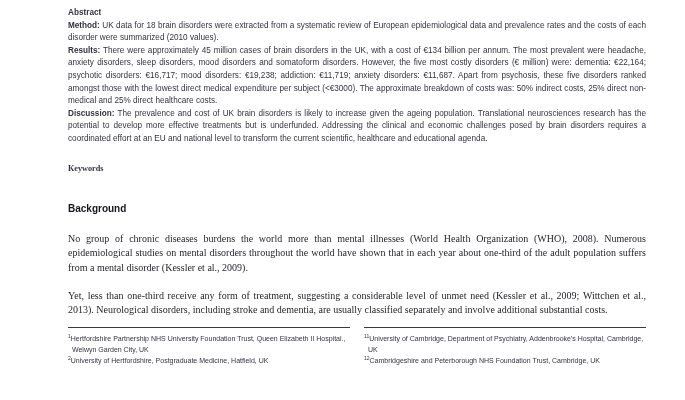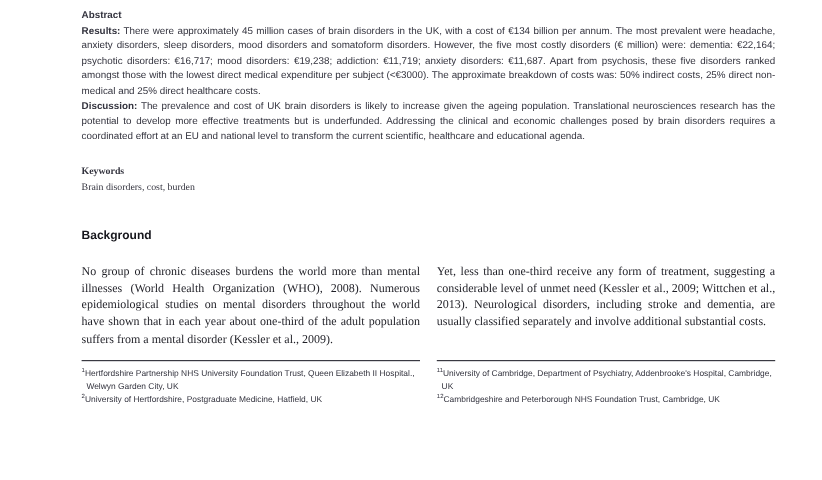--- a/index.html
+++ b/index.html
@@ -32,20 +32,21 @@
   .keywords-block p { margin:0; }
   
   .section-heading {
     margin-top:26px;
     font-size:10px; font-weight:bold; color:#16161c;
     line-height:16px;
   }
   .columns {
     display:flex; gap:14px;
     margin-top:15px;
+    flex-direction:column;
   }
   .col { flex:1; }
   .body-text {
     font-family:"Liberation Serif", serif;
     font-size:10px; line-height:14.3px;
     color:#1f1f26;
     text-align:justify;
     margin:0;
   }
   
@@ -67,27 +68,27 @@
   sup { font-size:5px; vertical-align:super; line-height:0; }
 </style>
 </head>
 <body>
 
 <div class="page">
   <div class="content">
 
     <div class="abstract">
       <p class="abstract-heading">Abstract</p>
+      <p><span class="lbl">Method:</span> <span>UK data for 18 brain disorders were extracted from a systematic review of European epidemiological data and prevalence rates and the costs of each disorder were summarized (2010 values).</span></p>
       <p><span class="lbl">Results:</span> <span>There were approximately 45 million cases of brain disorders in the UK, with a cost of €134 billion per annum. The most prevalent were headache, anxiety disorders, sleep disorders, mood disorders and somatoform disorders. However, the five most costly disorders (€ million) were: dementia: €22,164; psychotic disorders: €16,717; mood disorders: €19,238; addiction: €11,719; anxiety disorders: €11,687. Apart from psychosis, these five disorders ranked amongst those with the lowest direct medical expenditure per subject (&lt;€3000). The approximate breakdown of costs was: 50% indirect costs, 25% direct non-medical and 25% direct healthcare costs.</span></p>
       <p><span class="lbl">Discussion:</span> <span>The prevalence and cost of UK brain disorders is likely to increase given the ageing population. Translational neurosciences research has the potential to develop more effective treatments but is underfunded. Addressing the clinical and economic challenges posed by brain disorders requires a coordinated effort at an EU and national level to transform the current scientific, healthcare and educational agenda.</span></p>
     </div>
 
     <div class="keywords-block">
       <p class="lbl">Keywords</p>
-      <p>Brain disorders, cost, burden</p>
     </div>
 
     <div class="section-heading">Background</div>
 
     <div class="columns">
       <div class="col">
         <p class="body-text">No group of chronic diseases burdens the world more than mental illnesses (World Health Organization (WHO), 2008). Numerous epidemiological studies on mental disorders throughout the world have shown that in each year about one-third of the adult population suffers from a mental disorder (Kessler et al., 2009).</p>
       </div>
       <div class="col">
         <p class="body-text">Yet, less than one-third receive any form of treatment, suggesting a considerable level of unmet need (Kessler et al., 2009; Wittchen et al., 2013). Neurological disorders, including stroke and dementia, are usually classified separately and involve additional substantial costs.</p>

